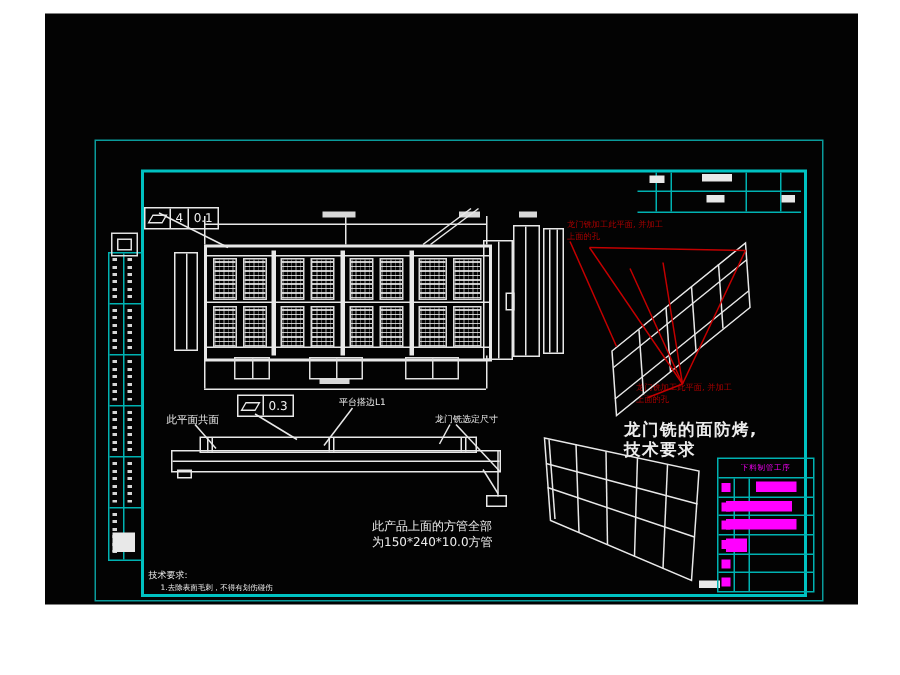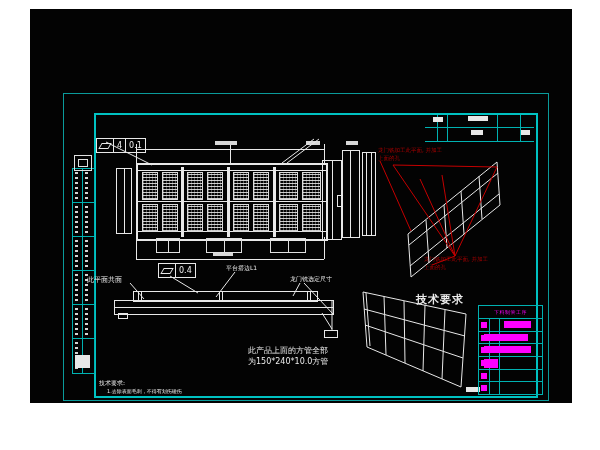--- a/index.html
+++ b/index.html
@@ -129,21 +129,21 @@
     <span class="gdt-cell">
         <i class="para"></i>
       </span>
     <span class="gdt-cell">4</span>
     <span class="gdt-cell">0.1</span>
   </div>
   <div class="abs gdt" style="left:128px;top:254px">
     <span class="gdt-cell">
         <i class="para"></i>
       </span>
-    <span class="gdt-cell">0.4</span>
+    <span class="gdt-cell">0.3</span>
   </div>
 
   <div class="abs plan">
     <div class="rail" style="top:5px"></div>
     <div class="rail" style="top:36px"></div>
     <div class="rail" style="top:66px"></div>
     <div class="mull" style="left:43px"></div>
     <div class="mull" style="left:89px"></div>
     <div class="mull" style="left:135px"></div>
     <div class="bay" style="left:2px;width:40px">
@@ -215,27 +215,28 @@
       <div class="tick" style="left:88px"></div>
     <div class="tick" style="left:173px"></div>
       <div class="tick" style="left:176px"></div>
   </div>
   <div class="abs mainbar">
       <i></i>
     </div>
   <div class="abs endbox"></div>
   <div class="abs foot"></div>
 
-  <div class="abs wtext" style="left:57px;top:266px;font-size:7px">此平面共面</div>
+  <div class="abs wtext" style="left:81px;top:266px;font-size:7px">此平面共面</div>
   <div class="abs wtext" style="left:196px;top:255px;font-size:6px">平台搭边L1</div>
   <div class="abs wtext" style="left:260px;top:266px;font-size:6px">龙门铣选定尺寸</div>
   <div class="abs wtext" style="left:218px;top:336px;font-size:8px">此产品上面的方管全部</div>
   <div class="abs wtext" style="left:218px;top:347px;font-size:8px">为150*240*10.0方管</div>
   <div class="abs wtext" style="left:69px;top:370px;font-size:6px">技术要求:</div>
   <div class="abs wtext" style="left:77px;top:379px;font-size:5px">1.去除表面毛刺，不得有划伤碰伤</div>
+  <div class="abs wtext note-lg" style="left:386px;top:270px">龙门铣的面防烤,</div>
   <div class="abs wtext note-lg" style="left:386px;top:283px">技术要求</div>
   <div class="abs rtext" style="left:348px;top:137px">龙门铣加工此平面, 并加工</div>
   <div class="abs rtext" style="left:348px;top:145px">上面的孔</div>
   <div class="abs rtext" style="left:394px;top:246px">龙门铣加工此平面, 并加工</div>
   <div class="abs rtext" style="left:394px;top:254px">上面的孔</div>
   <div class="wdash" style="left:436px;top:378px;width:14px"></div>
 
   <svg width="542" height="394">
     <g stroke="#e8e8e8" stroke-width="1" fill="none">
       <line x1="76" y1="133" x2="122" y2="156"></line>

